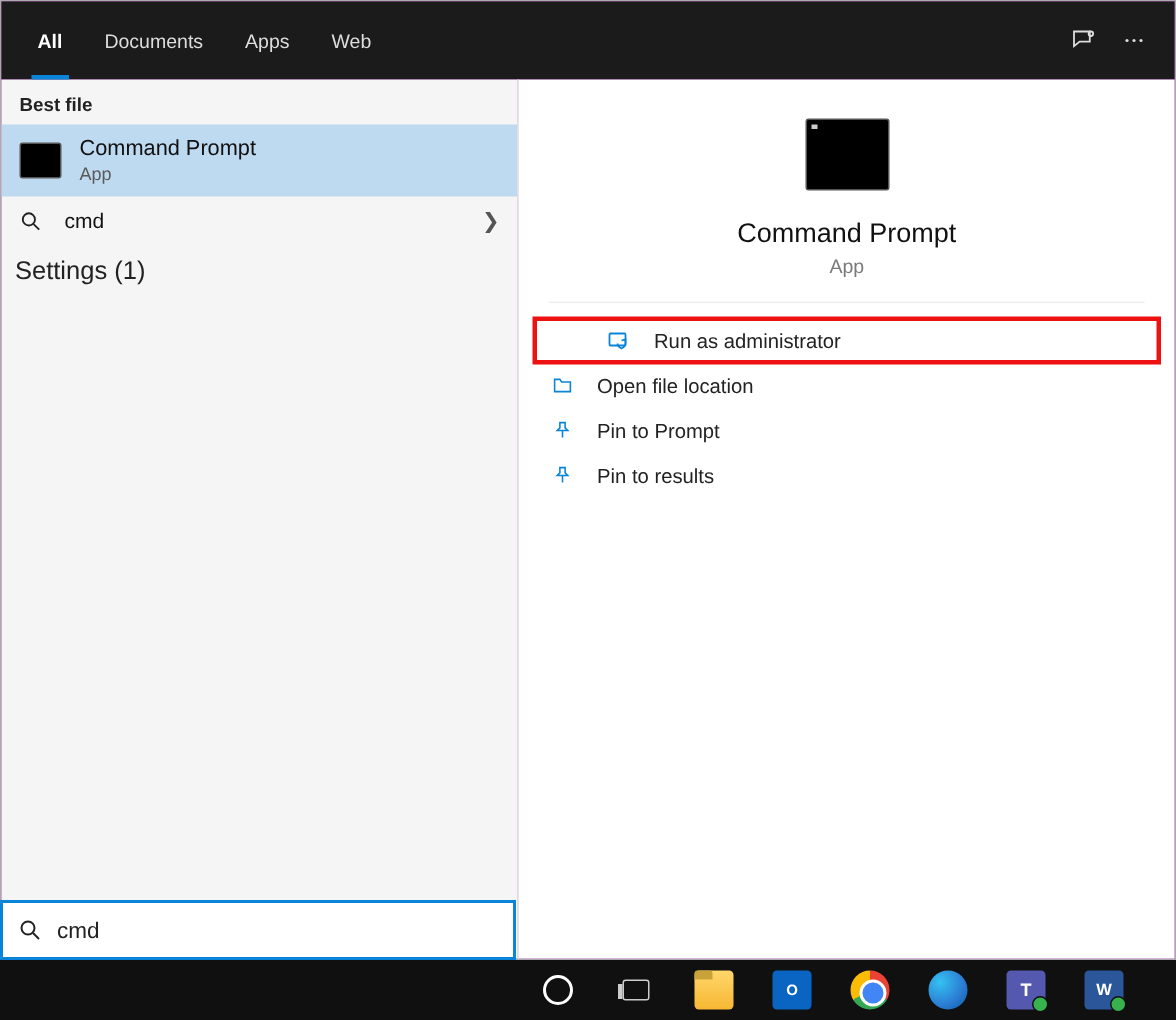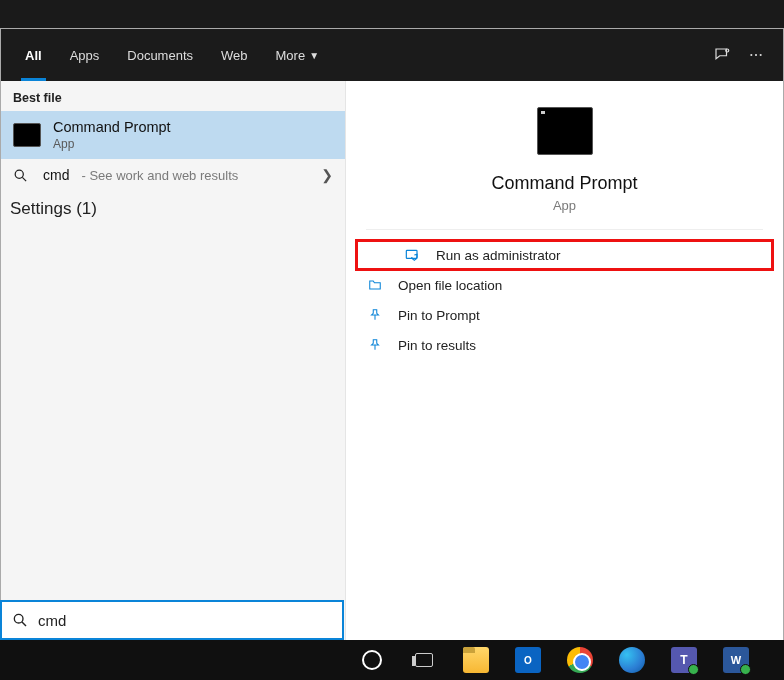--- a/index.html
+++ b/index.html
@@ -1,17 +1,17 @@
 <!DOCTYPE html>
 <html><head>
 <meta charset="utf-8">
 <style>
   * { box-sizing: border-box; margin: 0; padding: 0; font-family: "Segoe UI", Arial, sans-serif; }
   body { width: 784px; height: 680px; background: #1a1a1a; overflow: hidden; position: relative; }
-  .search-panel { position: absolute; top: 0; left: 0; width: 784px; height: 640px; background: #a21caf; display: flex; flex-direction: column; border: 1px solid #aaa; margin-top: 28px; }
+  .search-panel { position: absolute; top: 0; left: 0; width: 784px; height: 640px; background: #a21caf; display: flex; flex-direction: column; border: 1px solid #aaa; }
   
   .tabrow { background: #1b1b1b; height: 52px; display: flex; align-items: center; padding: 0 10px; color: #fff; font-size: 13px; }
   .tab { padding: 0 14px; height: 52px; display: flex; align-items: center; cursor: pointer; color: #ddd; position: relative; }
   .tab.active { color: #fff; font-weight: 600; }
   .tab.active::after { content:""; position:absolute; left:10px; right:10px; bottom:0; height:3px; background:#0a84d8; }
   .tab-spacer { flex:1; }
   .tab-icon { width: 34px; display:flex; align-items:center; justify-content:center; color:#ddd; height:52px; cursor:pointer; }
   .chev-down { margin-left:4px; font-size:10px; }
   
   .body-split { flex:1; display:flex; min-height:0; }
@@ -64,27 +64,23 @@
   .badge-dot::after{content:"";position:absolute;right:-2px;bottom:-2px;width:9px;height:9px;border-radius:50%;background:#37b24d;border:1.5px solid #101010;}
   svg { display:block; }
 </style>
 </head>
 <body>
 
 <div class="search-panel">
 
   <div class="tabrow">
     <div class="tab active">All</div>
+    <div class="tab">Documents</div>
     <div class="tab">Apps</div>
-    <div class="tab">Documents</div>
     <div class="tab">Web</div>
-    <div class="tab">
-      <span>More</span>
-      <span class="chev-down">▼</span>
-    </div>
     <div class="tab-spacer"></div>
     <div class="tab-icon">
       <svg width="18" height="18" viewBox="0 0 24 24" fill="none" stroke="#ddd" stroke-width="1.6">
           <path d="M4 4h14v9H9l-5 4V4z"></path>
           <circle cx="19" cy="6" r="2"></circle>
         </svg>
     </div>
     <div class="tab-icon">
       <svg width="16" height="16" viewBox="0 0 24 24" fill="#ddd">
           <circle cx="5" cy="12" r="1.6"></circle>
@@ -109,21 +105,20 @@
 
 
       <div class="list-row">
         <div class="search-glyph">
           <svg width="15" height="15" viewBox="0 0 24 24" fill="none" stroke="#222" stroke-width="2">
               <circle cx="10" cy="10" r="6.5"></circle>
               <line x1="15" y1="15" x2="21" y2="21"></line>
             </svg>
         </div>
         <span class="row-primary">cmd</span>
-        <span class="row-secondary">- See work and web results</span>
         <div class="row-spacer"></div>
         <span class="chev-right">❯</span>
       </div>
 
       <div class="settings-count">Settings (1)</div>
     </div>
 
     <div class="right">
       <div class="preview-head">
         <div class="preview-icon"></div>

